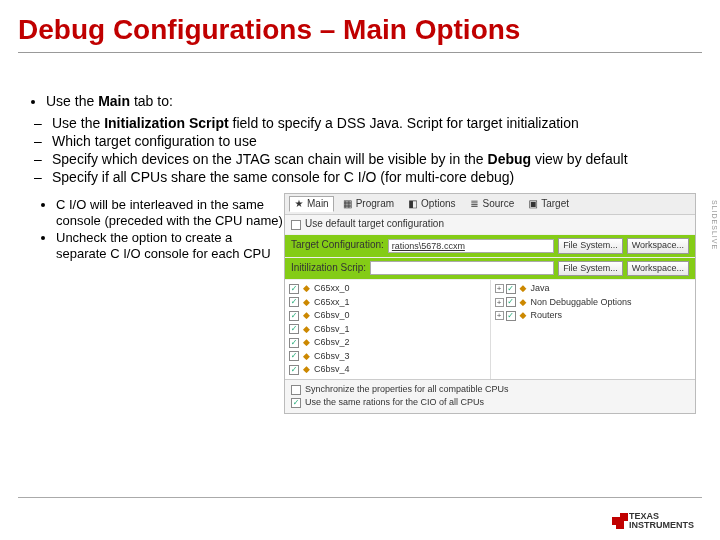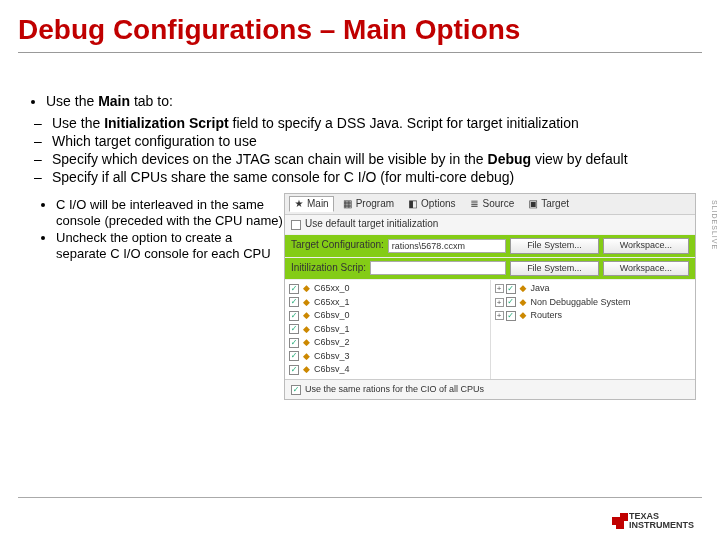--- a/index.html
+++ b/index.html
@@ -107,25 +107,26 @@
   .form-row .lbl { flex: 0 0 auto; color: #333; }
   .form-row .field {
     flex: 1;
     border: 1px solid #aaa;
     background: #fff;
     padding: 1px 3px;
     height: 14px;
     overflow: hidden;
     white-space: nowrap;
     font-size: 9px;
+    text-decoration: underline;
   }
   .form-row .btn {
     border: 1px solid #999;
     background: linear-gradient(#fff,#e8e8e8);
-    padding: 1px 16px;
+    padding: 1px 4px;
     font-size: 9px;
     cursor: default;
   }
   .tree-area {
     display: flex;
     background: #fff;
   }
   .tree-col {
     flex: 1;
     border-right: 1px solid #ddd;
@@ -245,21 +246,21 @@
             <span>Source</span>
           </span>
           <span class="tab">
             <span class="icon">▣</span>
             <span>Target</span>
           </span>
         </div>
 
       <div class="form-row gray">
         <span class="chk" style="width:10px;height:10px;border:1px solid #888;background:#fff;"></span>
-        <span class="lbl">Use default target initialization</span>
+        <span class="lbl">Use default target configuration</span>
       </div>
 
       <div id="form-rows">
           <div class="form-row">
             <span class="lbl">Target Configuration:</span>
             <span class="field">rations\5678.ccxm</span>
             <span class="btn">File System...</span>
             <span class="btn">Workspace...</span>
           </div>
           <div class="form-row">
@@ -312,32 +313,36 @@
             <div class="tree-item">
               <span class="expand">+</span>
               <span class="chk">✓</span>
               <span class="cpuicon">◆</span>
               <span>Java</span>
             </div>
             <div class="tree-item">
               <span class="expand">+</span>
               <span class="chk">✓</span>
               <span class="cpuicon">◆</span>
-              <span>Non Debuggable System</span>
+              <span>Non Debuggable Options</span>
             </div>
             <div class="tree-item">
               <span class="expand">+</span>
               <span class="chk">✓</span>
               <span class="cpuicon">◆</span>
               <span>Routers</span>
             </div>
           </div>
       </div>
 
       <div class="bottom-checks" id="bottom-checks">
+          <div class="row">
+            <span class="chk"></span>
+            <span>Synchronize the properties for all compatible CPUs</span>
+          </div>
           <div class="row">
             <span class="chk">✓</span>
             <span>Use the same rations for the CIO of all CPUs</span>
           </div>
         </div>
 
     </div>
   </div>
 </div>
 

